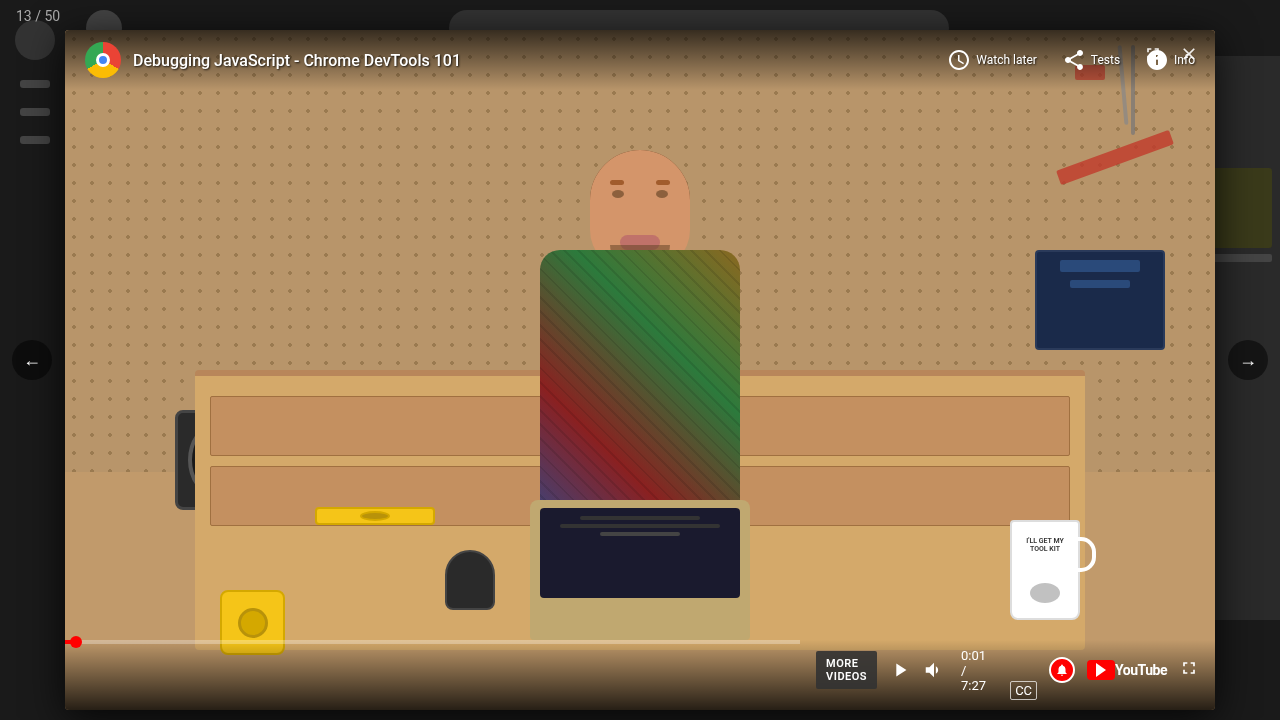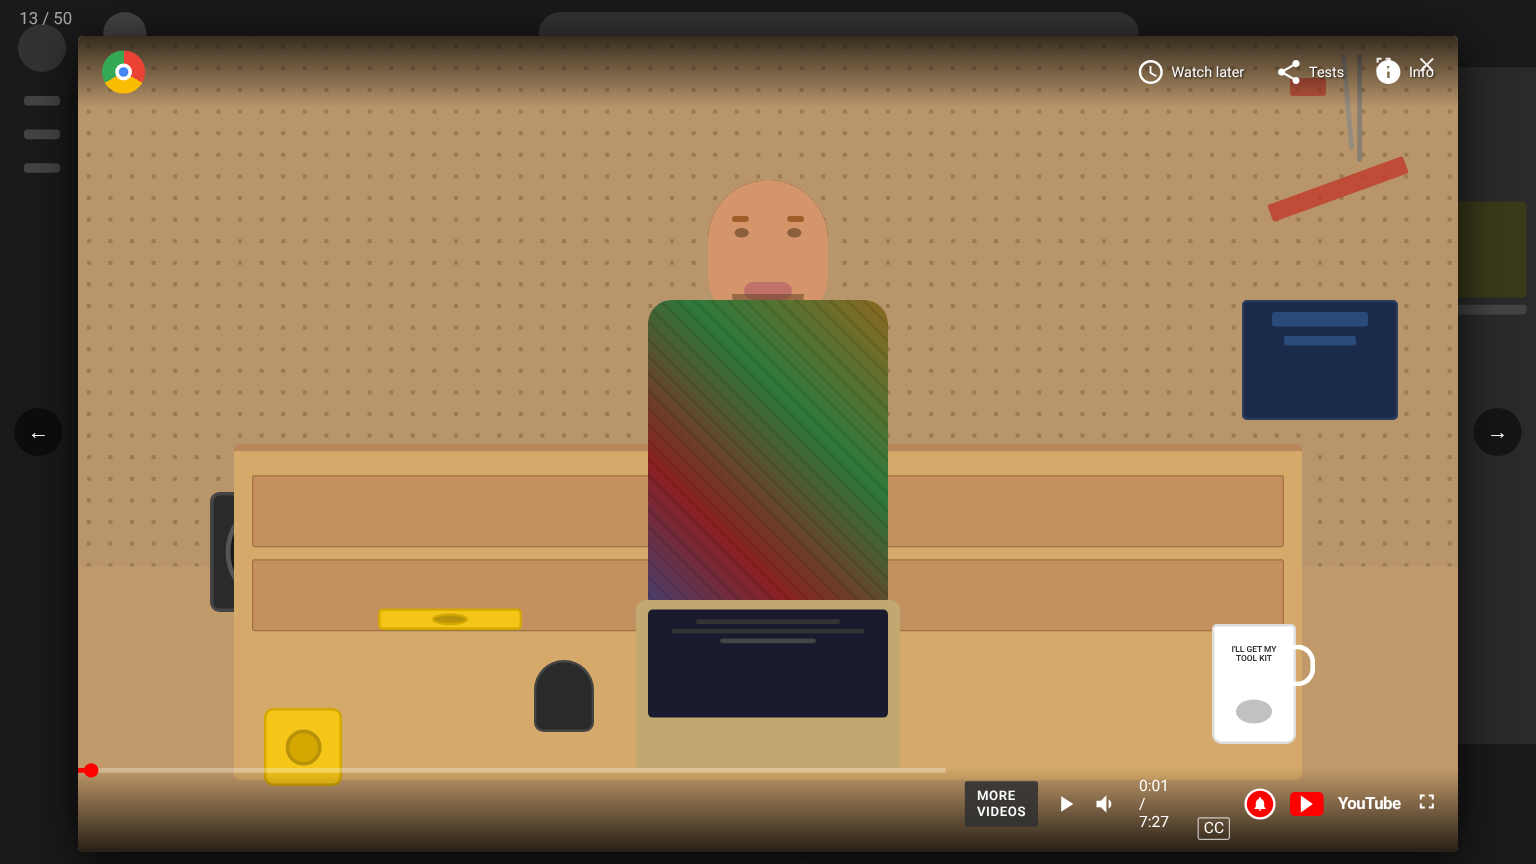--- a/index.html
+++ b/index.html
@@ -441,21 +441,21 @@
       border-radius: 2px;
       cursor: pointer;
       letter-spacing: 0.5px;
     }
 
     .spacer { flex: 1; }
 
     .yt-logo {
       display: flex;
       align-items: center;
-      gap: 12px;
+      gap: 0;
     }
 
     .yt-icon {
       width: 28px;
       height: 20px;
       background: #FF0000;
       border-radius: 4px;
       display: flex;
       align-items: center;
       justify-content: center;
@@ -670,20 +670,21 @@
       <div style="position:absolute;top:50%;left:50%;transform:translate(-50%,-50%);width:30px;height:10px;background:#B8920A;border-radius:50%;border:2px solid #D4A800;"></div>
     </div>
 
     <div style="position:absolute;bottom:100px;left:380px;width:50px;height:60px;background:#2a2a2a;border-radius:25px 25px 8px 8px;border:2px solid #444;"></div>
   </div>
 
   <div class="video-top-bar">
     <div class="chrome-logo">
       <div class="chrome-logo-inner"></div>
     </div>
+    <span class="video-title">Debugging JavaScript - Chrome DevTools 101</span>
 
     <div class="video-top-actions">
 
       <div class="top-action">
         <div class="top-action-icon">
           <svg width="24" height="24" viewBox="0 0 24 24" fill="white">
             <path d="M12 2C6.48 2 2 6.48 2 12s4.48 10 10 10 10-4.48 10-10S17.52 2 12 2zm0 18c-4.41 0-8-3.59-8-8s3.59-8 8-8 8 3.59 8 8-3.59 8-8 8zm.5-13H11v6l5.25 3.15.75-1.23-4.5-2.67V7z"></path>
           </svg>
         </div>
         <span>Watch later</span>

